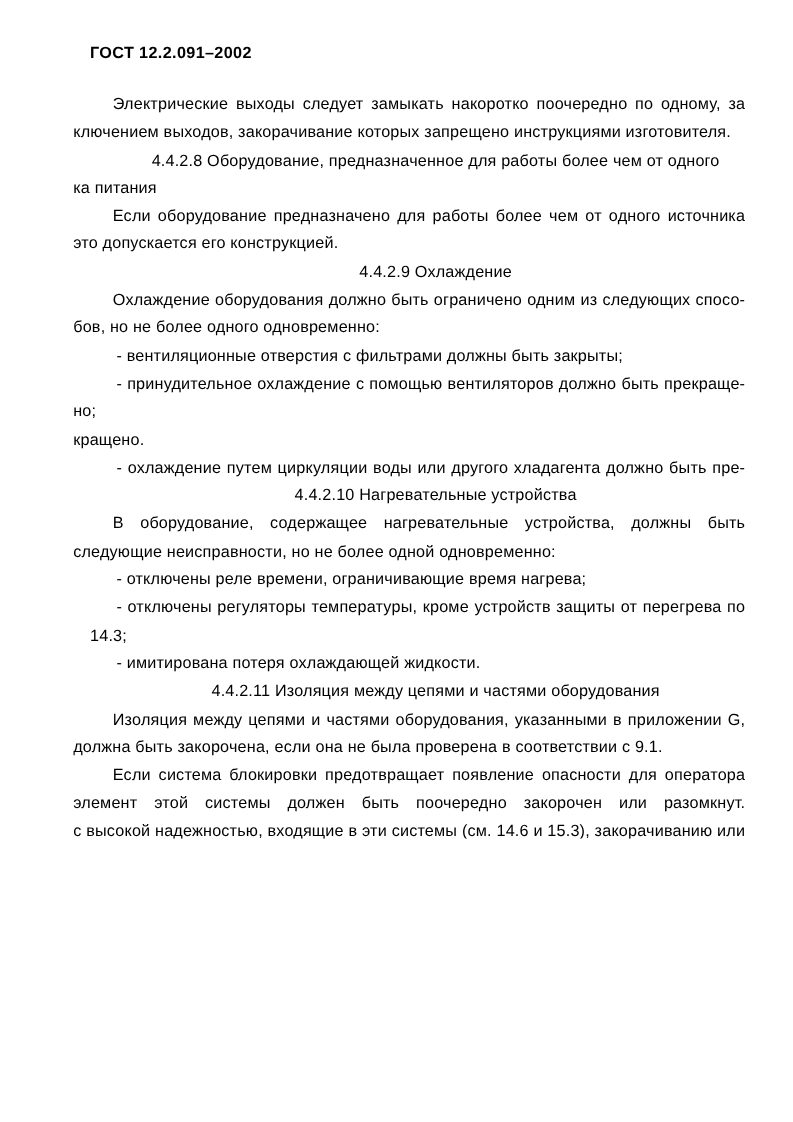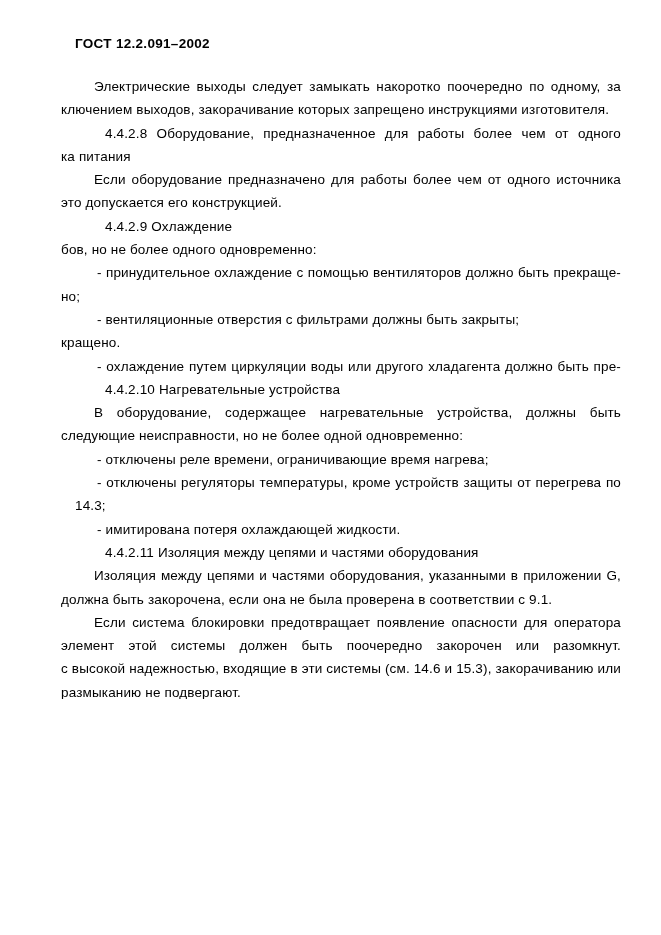--- a/index.html
+++ b/index.html
@@ -40,21 +40,21 @@
     overflow: hidden;
     white-space: nowrap;
   }
   
   .line.fill {
     white-space: normal;
     text-align: justify;
     text-align-last: justify;
   }
   .paragraph   > .line.first { padding-left: 33px; }
-  .clause      > .line.first { padding-left: 44px; }
+  .clause      > .line.first { padding-left: 44px; text-align: center; }
   .bullet      > .line.first { padding-left: 36px; }
   .heading-bold > .line.first { padding-left: 47px; font-weight: bold; }
   .heading-bold { margin-top: 4px; }
   .doc-footer {
     position: absolute;
     left: 77px;
     top: 866px;
     font-family: "Liberation Serif", "DejaVu Serif", serif;
     font-size: 15px;
     margin-left: 12px;
@@ -76,28 +76,29 @@
         <div class="line">ка питания</div>
       </div>
       <div class="block paragraph">
         <div class="line first fill">Если оборудование предназначено для работы более чем от одного источника пи-</div>
         <div class="line">это допускается его конструкцией.</div>
       </div>
       <div class="block clause">
         <div class="line first">4.4.2.9 Охлаждение</div>
       </div>
       <div class="block paragraph">
+        <div class="line first fill">Охлаждение оборудования должно быть ограничено одним из следующих спосо-</div>
         <div class="line">бов, но не более одного одновременно:</div>
+      </div>
+      <div class="block bullet">
+        <div class="line first">- вентиляционные отверстия с фильтрами должны быть закрыты;</div>
       </div>
       <div class="block bullet">
         <div class="line first fill">- принудительное охлаждение с помощью вентиляторов должно быть прекраще-</div>
         <div class="line">но;</div>
-      </div>
-      <div class="block bullet">
-        <div class="line first">- вентиляционные отверстия с фильтрами должны быть закрыты;</div>
       </div>
       <div class="block bullet">
         <div class="line">кращено.</div>
         <div class="line first fill">- охлаждение путем циркуляции воды или другого хладагента должно быть пре-</div>
       </div>
       <div class="block clause">
         <div class="line first">4.4.2.10 Нагревательные устройства</div>
       </div>
       <div class="block paragraph">
         <div class="line first fill">В оборудование, содержащее нагревательные устройства, должны быть введены</div>

